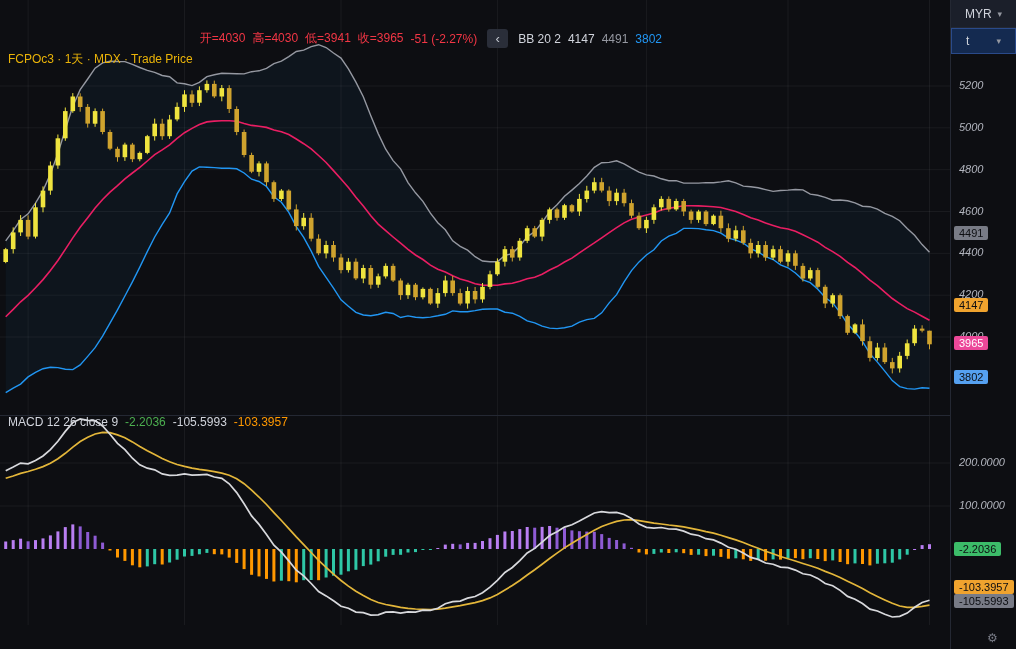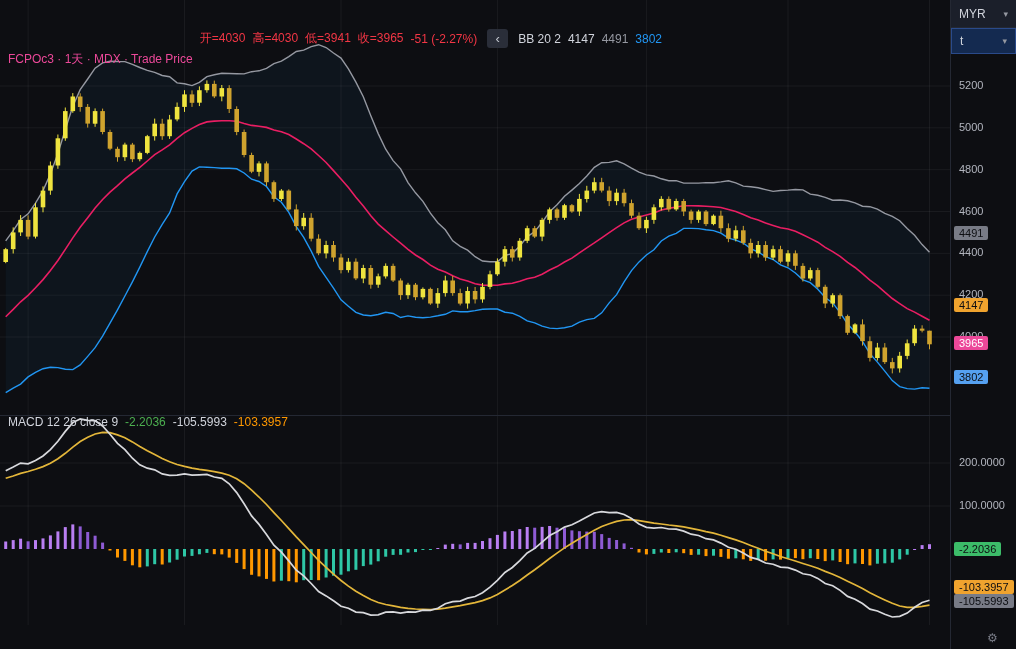--- a/index.html
+++ b/index.html
@@ -7,30 +7,30 @@
        font-family:"Liberation Sans",sans-serif;-webkit-font-smoothing:antialiased;}
   .price-pane{position:absolute;left:0;top:0;width:950px;height:415px;}
   .macd-pane{position:absolute;left:0;top:415px;width:950px;height:210px;border-top:1px solid #242833;box-sizing:border-box;}
   .time-axis{position:absolute;left:0;top:625px;width:950px;height:24px;border-top:1px solid #242833;box-sizing:border-box;}
   .right-axis{position:absolute;left:950px;top:0;width:66px;height:649px;border-left:1px solid #242833;box-sizing:border-box;background:#0d0e12;}
   svg{display:block;}
   .legend{position:absolute;left:8px;display:flex;align-items:center;gap:7px;font-size:12px;color:#d1d4dc;z-index:5;white-space:nowrap;}
   #price-legend{top:9px;}
   #macd-legend{top:415px;}
   .red{color:#f23645;}
-  .sym{color:#ec4899;margin-top:42px;}
+  .sym{color:#eab308;margin-top:42px;}
   .collapse-btn{background:#2a2e39;border:none;color:#c5c9d1;width:21px;height:19px;border-radius:3px;
        font-size:13px;line-height:17px;padding:0;cursor:pointer;margin:0 3px;}
   .bb-v1{color:#d1d4dc;} .bb-v2{color:#9598a1;} .bb-v3{color:#2196f3;}
   .mv-hist{color:#4caf50;} .mv-macd{color:#d1d4dc;} .mv-sig{color:#ff9800;}
-  .sel{display:flex;align-items:center;justify-content:space-between;padding:0 8px;font-size:12px;color:#d1d4dc;cursor:pointer;box-sizing:border-box;}
+  .sel{display:flex;align-items:center;justify-content:space-between;padding:0 14px;font-size:12px;color:#d1d4dc;cursor:pointer;box-sizing:border-box;}
   .cur{height:28px;background:#1b1f2a;border-bottom:1px solid #242833;}
   .unit{height:26px;background:#142a50;border:1px solid #2a4a8a;}
   .caret{color:#9598a1;font-size:9px;margin-left:4px;}
-  .tick{position:absolute;left:8px;color:#b2b5be;font-size:11px;z-index:1;}
+  .tick{position:absolute;left:8px;color:#b2b5be;font-size:11px;z-index:1;font-style:italic;}
   .badge{position:absolute;left:3px;font-size:11px;line-height:14px;padding:0 5px;border-radius:2px;font-weight:500;z-index:2;}
   .time-tick{position:absolute;top:5px;color:#b2b5be;font-size:11px;transform:translateX(-50%);}
   .time-tick.bright{color:#e8eaed;}
   .axis-settings{position:absolute;bottom:4px;left:36px;color:#787b86;font-size:12px;cursor:pointer;}
   .watermark{position:absolute;left:880px;top:590px;font-size:30px;font-weight:700;color:#a7abb4;opacity:.85;z-index:6;letter-spacing:1px;}
 </style>
 </head>
 <body>
 
 <div class="app">

